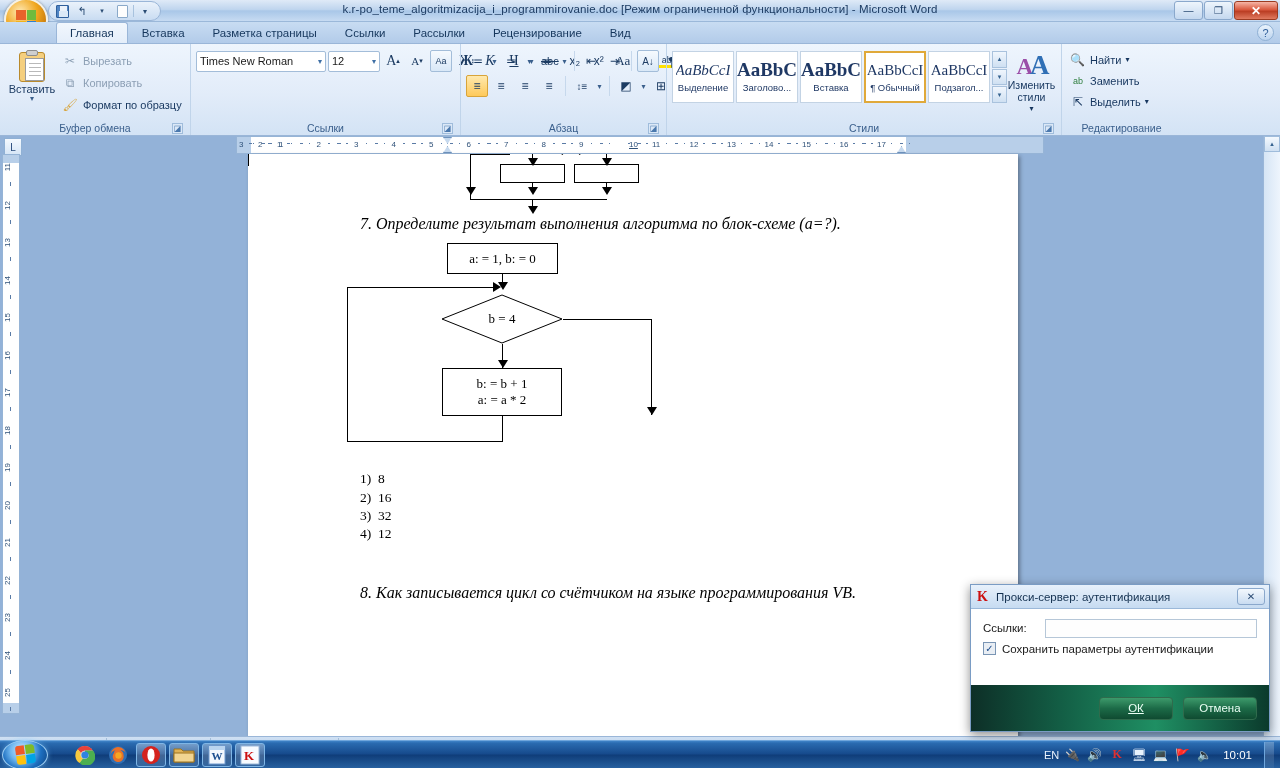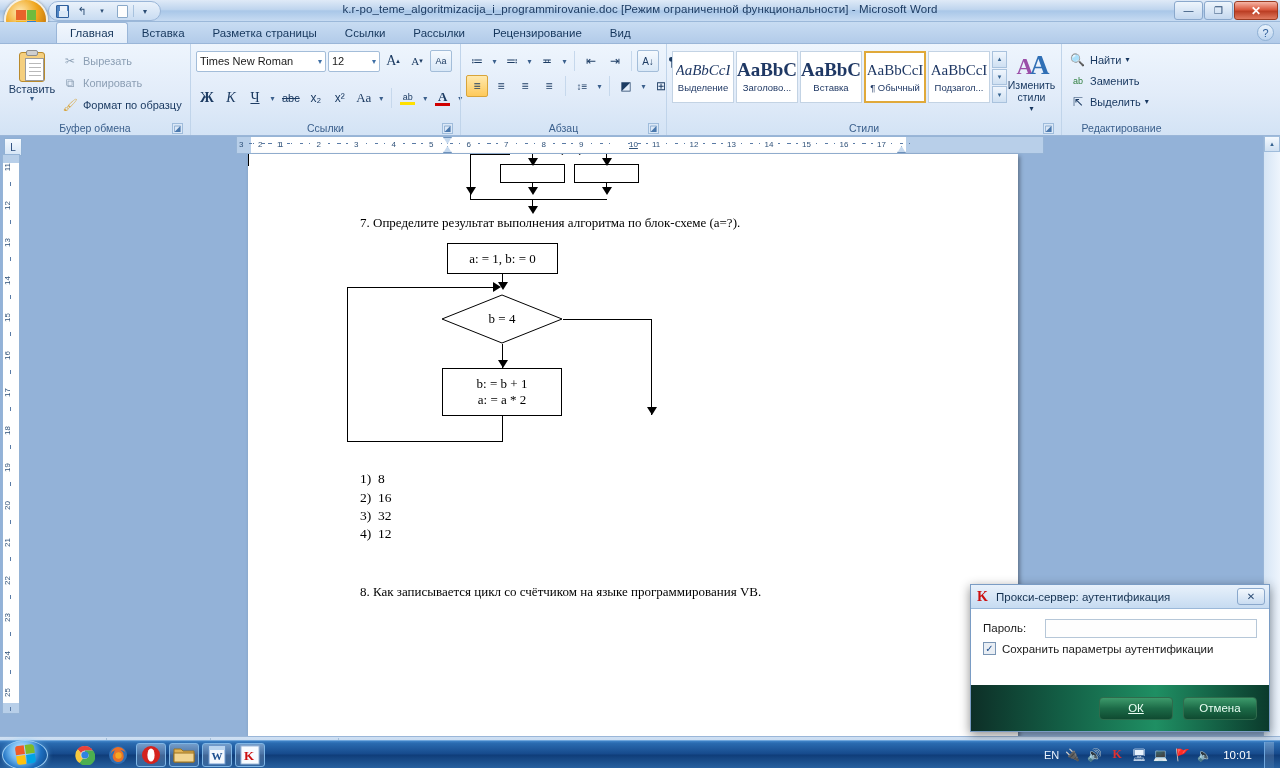--- a/index.html
+++ b/index.html
@@ -208,21 +208,21 @@
   }
   .vscroll .arrow{
     height:16px;border:1px solid #9fbcdb;background:linear-gradient(to bottom,#f4f9fe,#cfe0f2);
     font-size:7px;color:#35628f;display:flex;align-items:center;justify-content:center;
   }
   .vscroll .arrow.top{margin-top:0;}
   .vscroll .thumbtrack{position:absolute;top:16px;bottom:80px;left:0;right:0;}
 
   
   .doc{ position:relative; width:100%; height:100%; font-family:"Liberation Serif", serif; color:#000; }
-  .q-text{ position:absolute; font-size:13px; white-space:nowrap; }
+  .q-text{ position:absolute; font-size:16px; white-space:nowrap;font-style:italic; }
   .opt{ position:absolute; font-size:13.5px; white-space:nowrap; }
 
   
   .fc-box{ position:absolute; border:1px solid #000; background:#fff;
            display:flex; flex-direction:column; align-items:center; justify-content:center;
            font-family:"Liberation Serif",serif; font-size:13px; }
   .fc-line{ position:absolute; background:#000; }
   .fc-diamond{ position:absolute; }
   .arrow-d{ position:absolute; width:0;height:0;border-left:5px solid transparent;border-right:5px solid transparent;border-top:8px solid #000;}
   .arrow-r{ position:absolute; width:0;height:0;border-top:5px solid transparent;border-bottom:5px solid transparent;border-left:8px solid #000;}
@@ -385,21 +385,21 @@
             </div>
           </div>
         </div>
         <div class="grp-label">
           <span>Буфер обмена</span>
           <span class="dlg-launch">◪</span>
         </div>
       </div>
 
       <div class="grp" style="width:270px">
-        <div class="grp-body" style="flex-direction:column;gap:15px;padding-top:4px">
+        <div class="grp-body" style="flex-direction:row;gap:3px;padding-top:4px">
           <div class="row">
             <div class="ctl" style="width:130px">
               <span>Times New Roman</span>
               <span class="caret">▾</span>
             </div>
             <div class="ctl" style="width:52px">
               <span>12</span>
               <span class="caret">▾</span>
             </div>
             <div class="btn" style="font-family:'Liberation Serif',serif;font-size:14px">
@@ -820,21 +820,21 @@
   </div>
 
   <div class="dialog">
     <div class="dlg-title">
       <span class="kav-ico">K</span>
       <span>Прокси-сервер: аутентификация</span>
       <span class="dlg-close">✕</span>
     </div>
     <div class="dlg-body">
       <div class="dlg-row">
-        <label>Пароль:</label>
+        <label>Ссылки:</label>
         <input class="dlg-input" type="password" value="" style="">
       </div>
       <div class="dlg-check">
         <span class="checkbox">✓</span>
         <span>Сохранить параметры аутентификации</span>
       </div>
     </div>
     <div class="dlg-footer">
       <div class="dlg-btn">
           <u>ОК</u>

